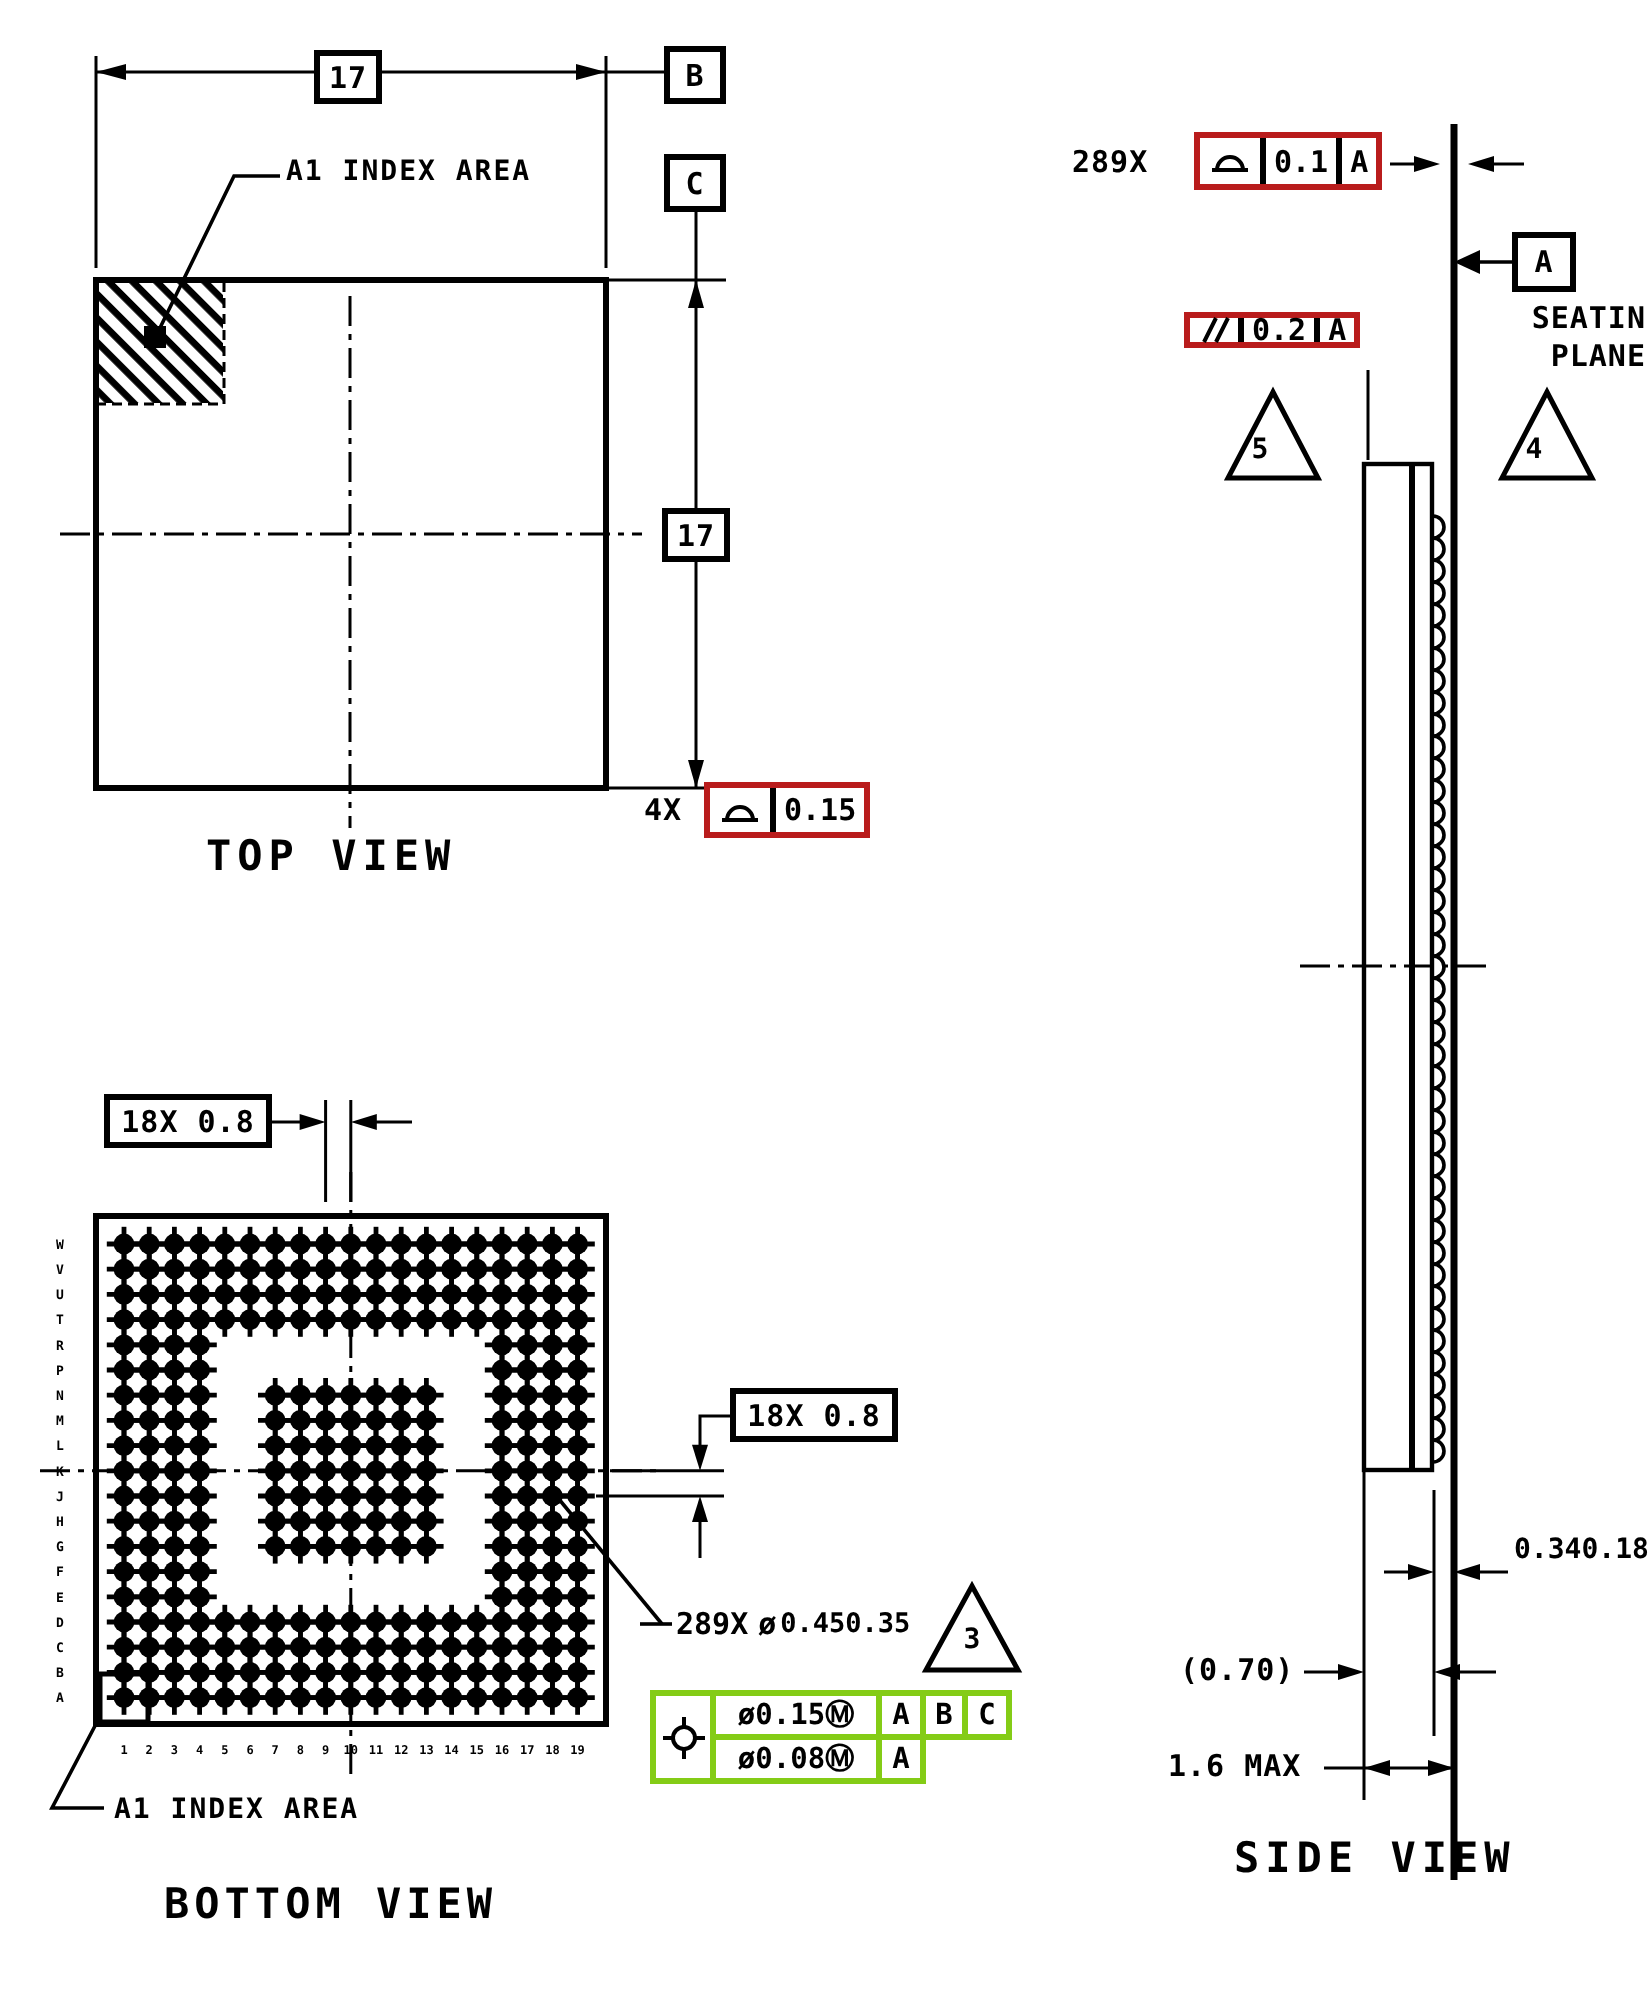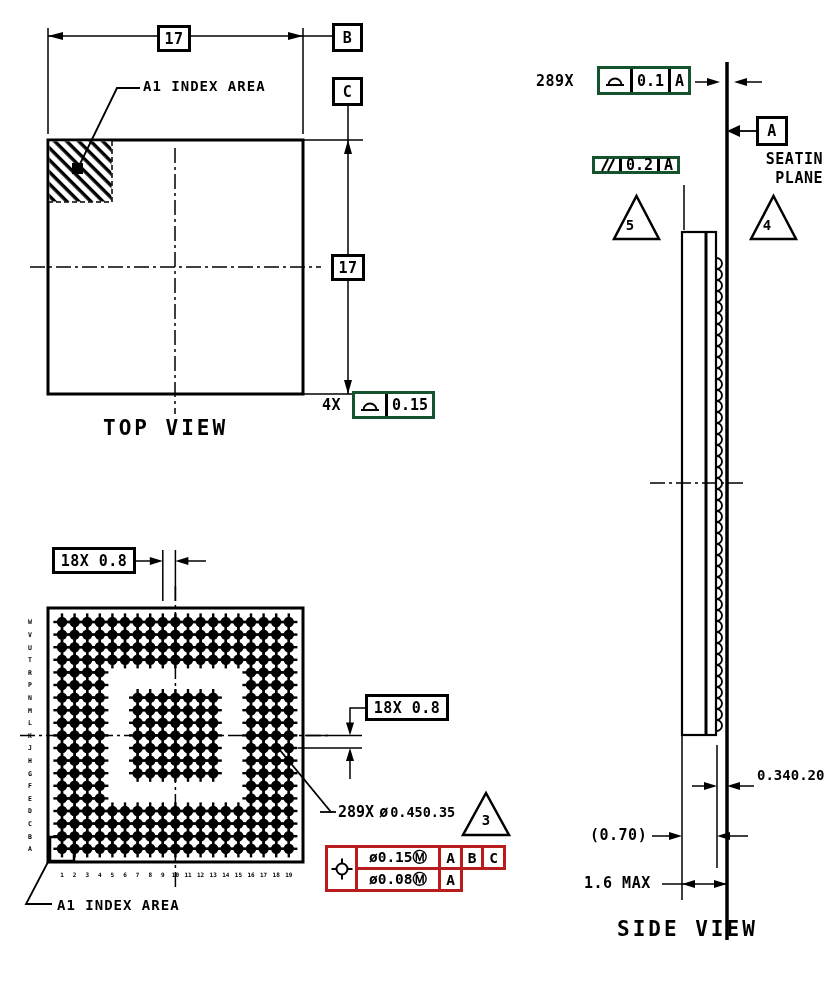--- a/index.html
+++ b/index.html
@@ -11,27 +11,27 @@
   .label{position:absolute;font-weight:bold;white-space:pre;line-height:1.05;}
   .t15{font-size:15px;letter-spacing:0.5px;}
   .t14{font-size:14px;letter-spacing:1px;}
   .title{font-size:21px;letter-spacing:3px;}
   .dimbox{
     position:absolute;border:3px solid #000;background:#fff;
     display:flex;align-items:center;justify-content:center;
     font-weight:bold;font-size:15px;letter-spacing:0.5px;box-sizing:border-box;
   }
   .fcf{
-    position:absolute;display:flex;align-items:stretch;border:3px solid #14532d;background:#fff;
+    position:absolute;display:flex;align-items:stretch;border:3px solid #b91c1c;background:#fff;
     font-weight:bold;font-size:15px;box-sizing:border-box;
   }
   .fcf > div{display:flex;align-items:center;justify-content:center;padding:1px 4px;border-left:3px solid #000;}
   .fcf > div:first-child{border-left:none;}
   .fcell{
-    position:absolute;border:3px solid #b91c1c;background:#fff;box-sizing:border-box;
+    position:absolute;border:3px solid #84cc16;background:#fff;box-sizing:border-box;
     display:flex;align-items:center;justify-content:center;font-weight:bold;font-size:14.5px;
   }
   .stack{position:absolute;display:flex;flex-direction:row;font-weight:bold;font-size:14px;line-height:13px;}
   .callout{position:absolute;display:flex;align-items:center;font-weight:bold;font-size:15px;}
   .callout .stk{display:flex;font-size:13.5px;line-height:12.5px;margin-left:2px;}
   .trinum{position:absolute;font-weight:bold;font-size:14px;width:16px;text-align:center;}
   .seatlbl{position:absolute;display:flex;flex-direction:column;align-items:flex-end;
     font-weight:bold;font-size:15px;line-height:19px;letter-spacing:0.5px;width:96px;}
 </style>
 </head>
@@ -1086,20 +1086,21 @@
     </svg>
   </div>
   <div class="fcell" style="left:355px;top:845px;width:86px;height:25px;">ø0.15Ⓜ</div>
   <div class="fcell" style="left:438px;top:845px;width:25px;height:25px;">A</div>
   <div class="fcell" style="left:460px;top:845px;width:24px;height:25px;">B</div>
   <div class="fcell" style="left:481px;top:845px;width:25px;height:25px;">C</div>
   <div class="fcell" style="left:355px;top:867px;width:86px;height:25px;">ø0.08Ⓜ</div>
   <div class="fcell" style="left:438px;top:867px;width:25px;height:25px;">A</div>
 
   <div class="label t14" style="left:57px;top:898px;">A1 INDEX AREA</div>
+  <div class="label title" style="left:82px;top:941px;letter-spacing:2.5px;">BOTTOM VIEW</div>
 
   <div class="label t15" style="left:536px;top:74px;">289X</div>
   <div class="fcf" style="left:597px;top:66px;height:29px;">
     <div>
       <svg width="22" height="13">
           <path d="M2,11 H20 M4.5,11 A6.5,6.5 0 0 1 17.5,11" fill="none" stroke="#000" stroke-width="2"></path>
         </svg>
     </div>
     <div>0.1</div>
     <div>A</div>
@@ -1119,19 +1120,19 @@
     </div>
     <div>0.2</div>
     <div>A</div>
   </div>
 
   <div class="trinum" style="left:622px;top:217px;">5</div>
   <div class="trinum" style="left:759px;top:217px;">4</div>
 
   <div class="stack" style="left:757px;top:769px;">
     <span>0.34</span>
-    <span>0.20</span>
+    <span>0.18</span>
   </div>
   <div class="label t15" style="left:590px;top:828px;">(0.70)</div>
   <div class="label t15" style="left:584px;top:876px;">1.6 MAX</div>
   <div class="label title" style="left:617px;top:918px;">SIDE VIEW</div>
 
 </div>
 
 </body></html>

